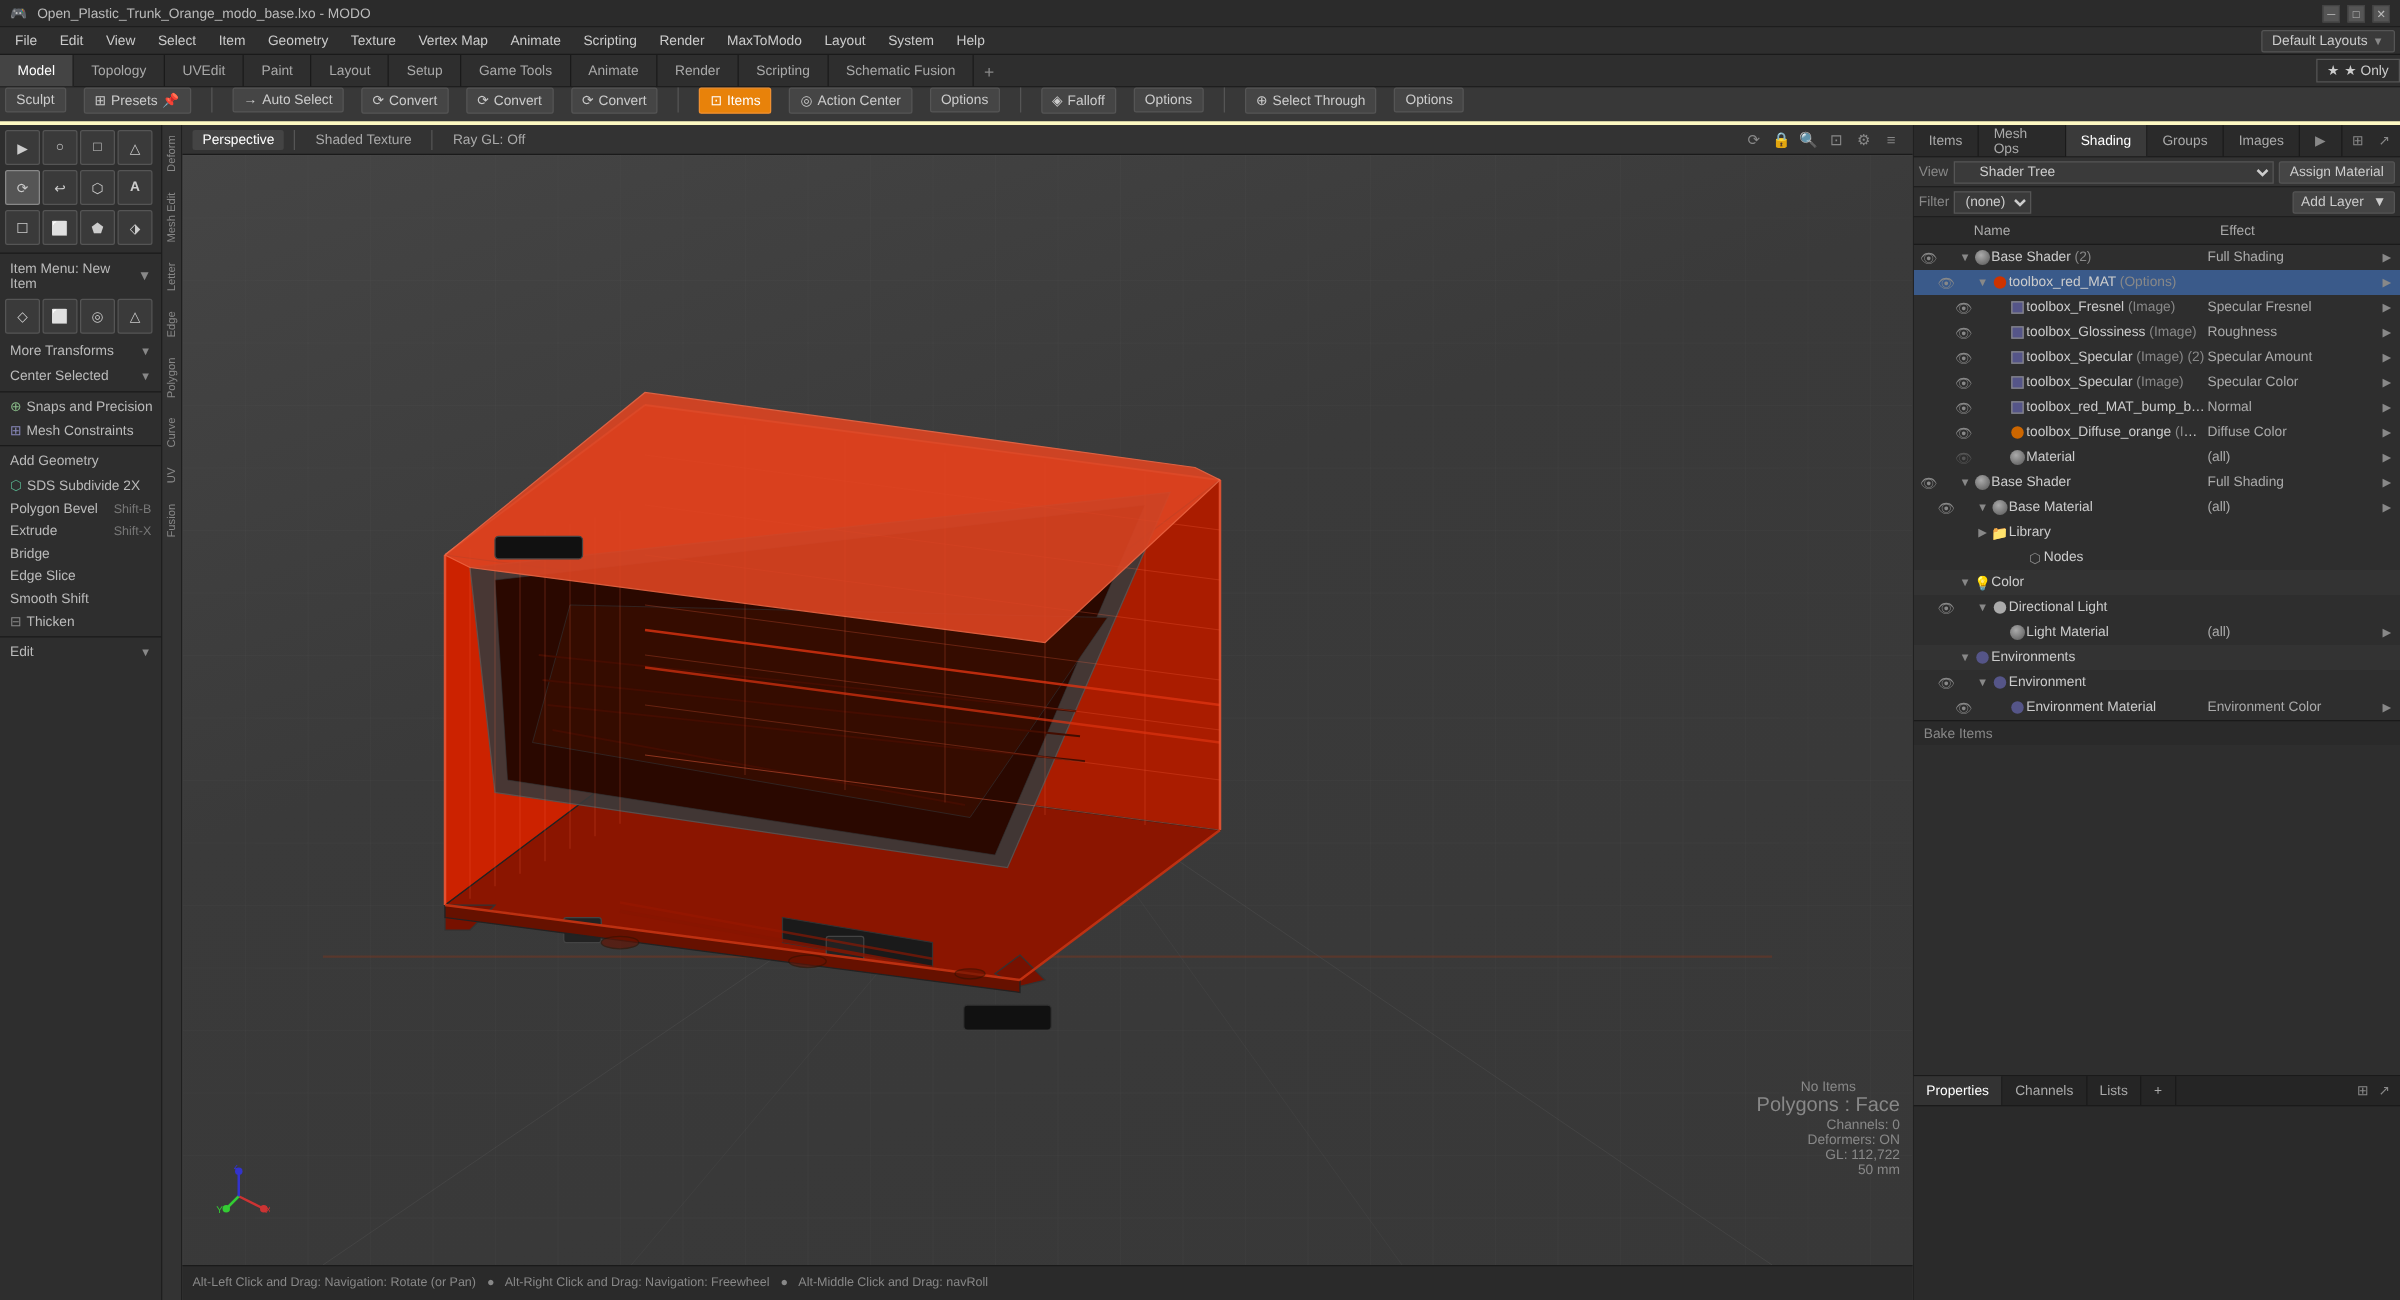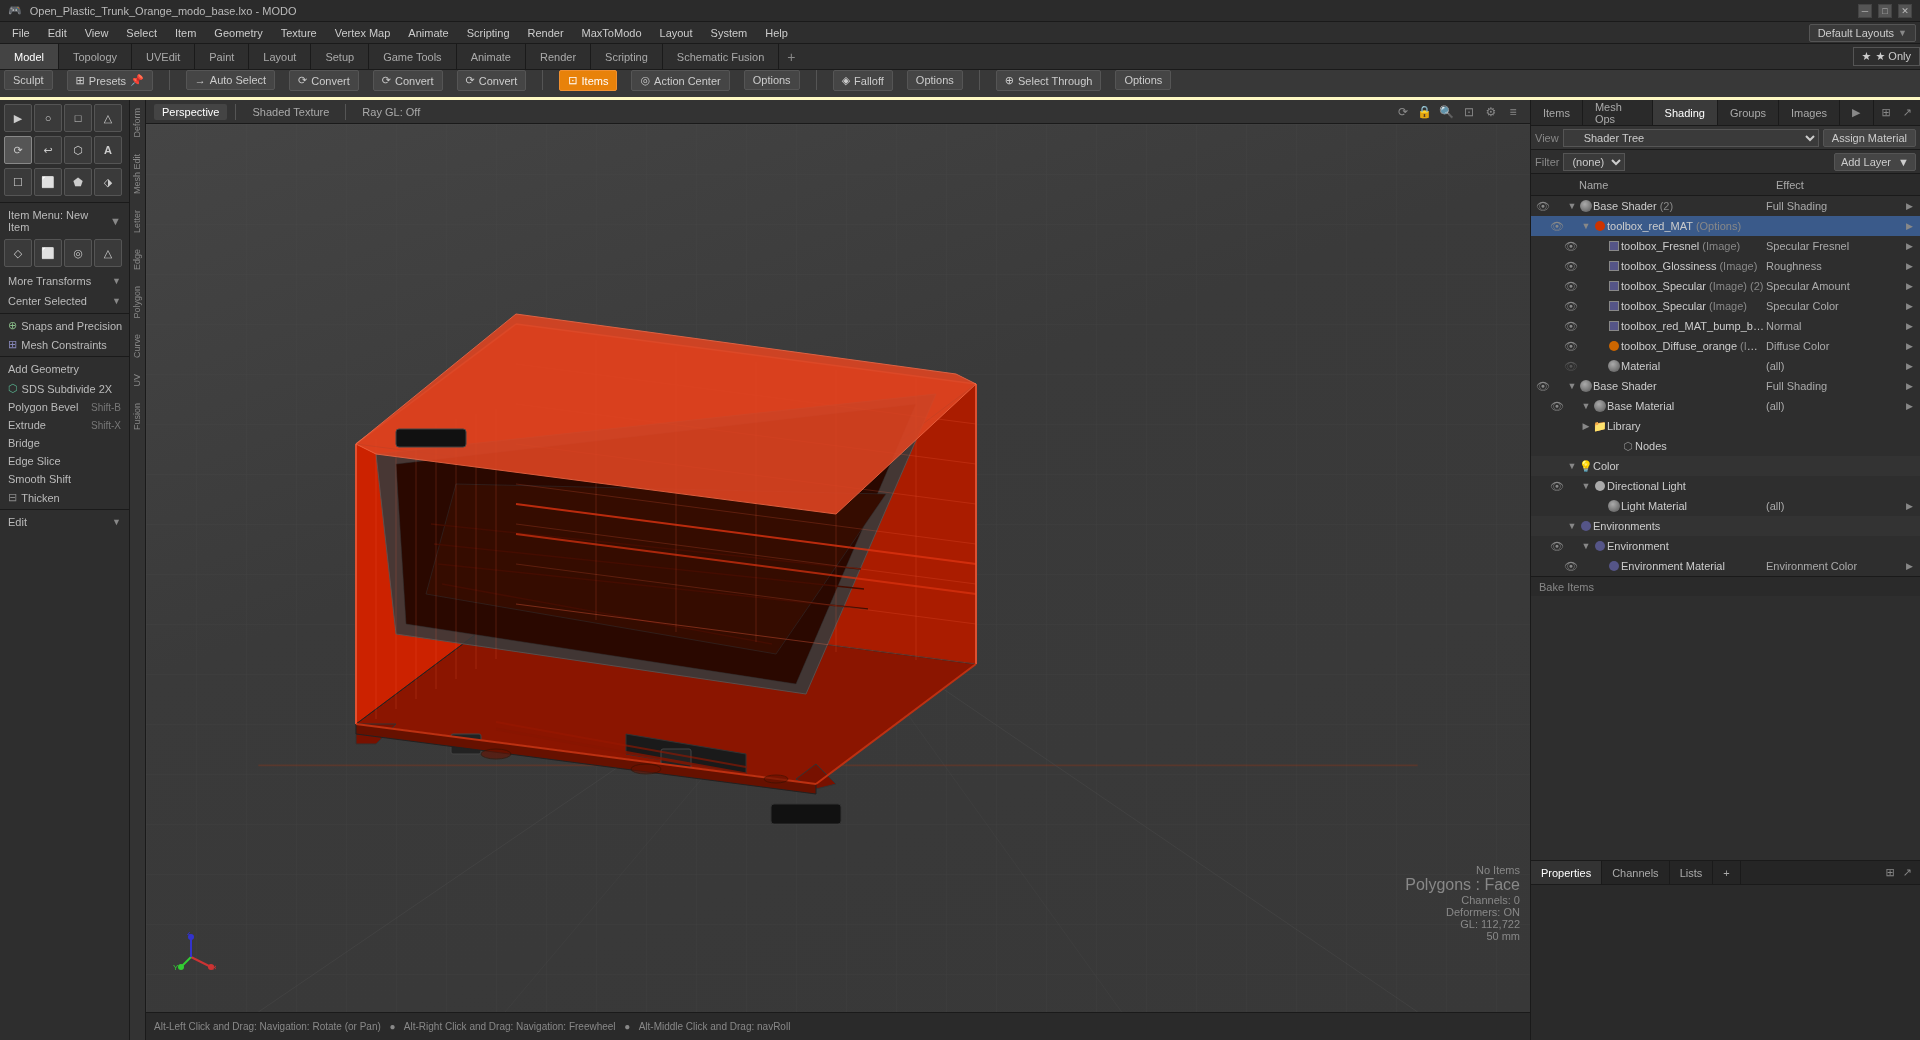--- a/index.html
+++ b/index.html
@@ -497,21 +497,21 @@
           <circle cx="45" cy="35" r="3" fill="#cc3333"></circle>
           <circle cx="15" cy="35" r="3" fill="#33cc33"></circle>
           <circle cx="25" cy="5" r="3" fill="#3333cc"></circle>
           <text x="46" y="38" fill="#cc3333" font-size="8">X</text>
           <text x="7" y="38" fill="#33cc33" font-size="8">Y</text>
           <text x="21" y="3" fill="#3333cc" font-size="8">Z</text>
         </svg>
       </div>
 
       <div style="position:absolute;bottom:70px;right:10px;text-align:right;">
-        <div style="color:#888;font-size:11px;">No Items</div>
+        <div style="color:#888;font-size:11px;text-align:center;">No Items</div>
         <div style="color:#888;font-size:16px;">Polygons : Face</div>
         <div style="color:#888;font-size:11px;">Channels: 0</div>
         <div style="color:#888;font-size:11px;">Deformers: ON</div>
         <div style="color:#888;font-size:11px;">GL: 112,722</div>
         <div style="color:#888;font-size:11px;">50 mm</div>
       </div>
     </div>
 
     <div id="viewport-bottom-status">
       <span class="status-text">

